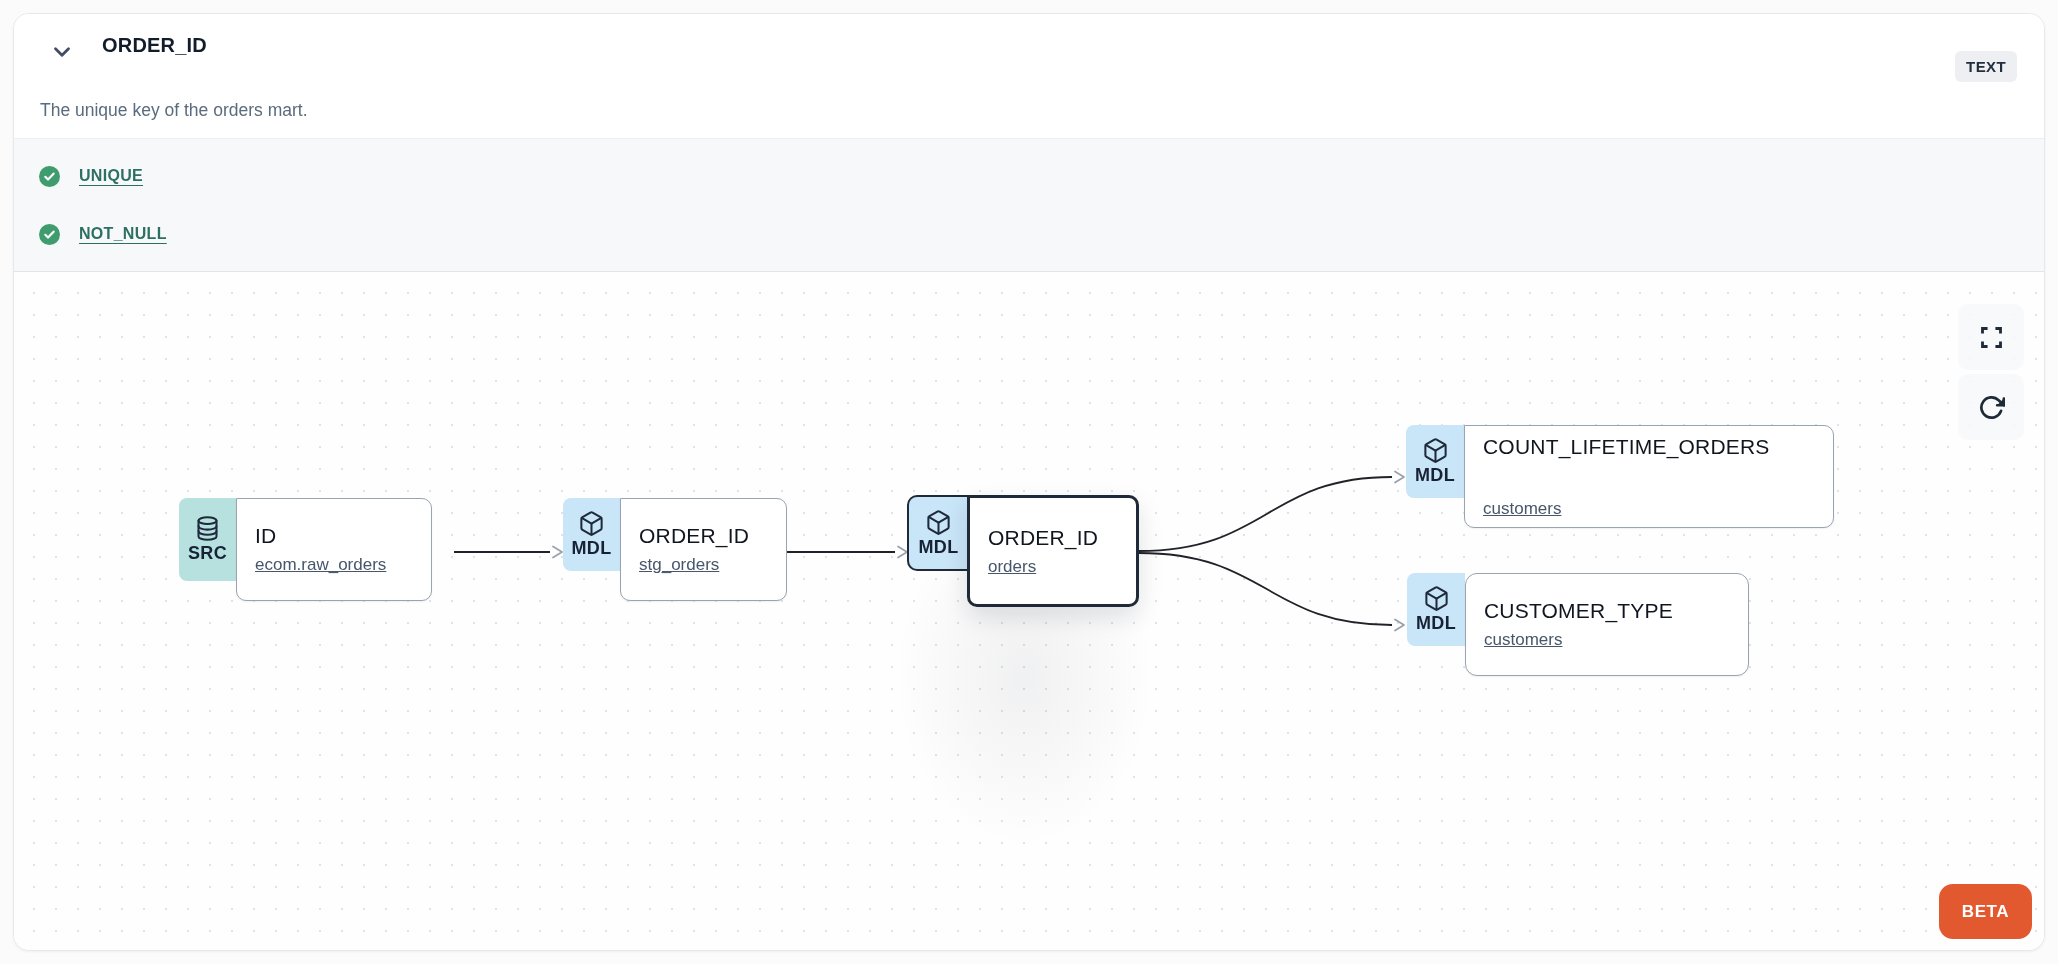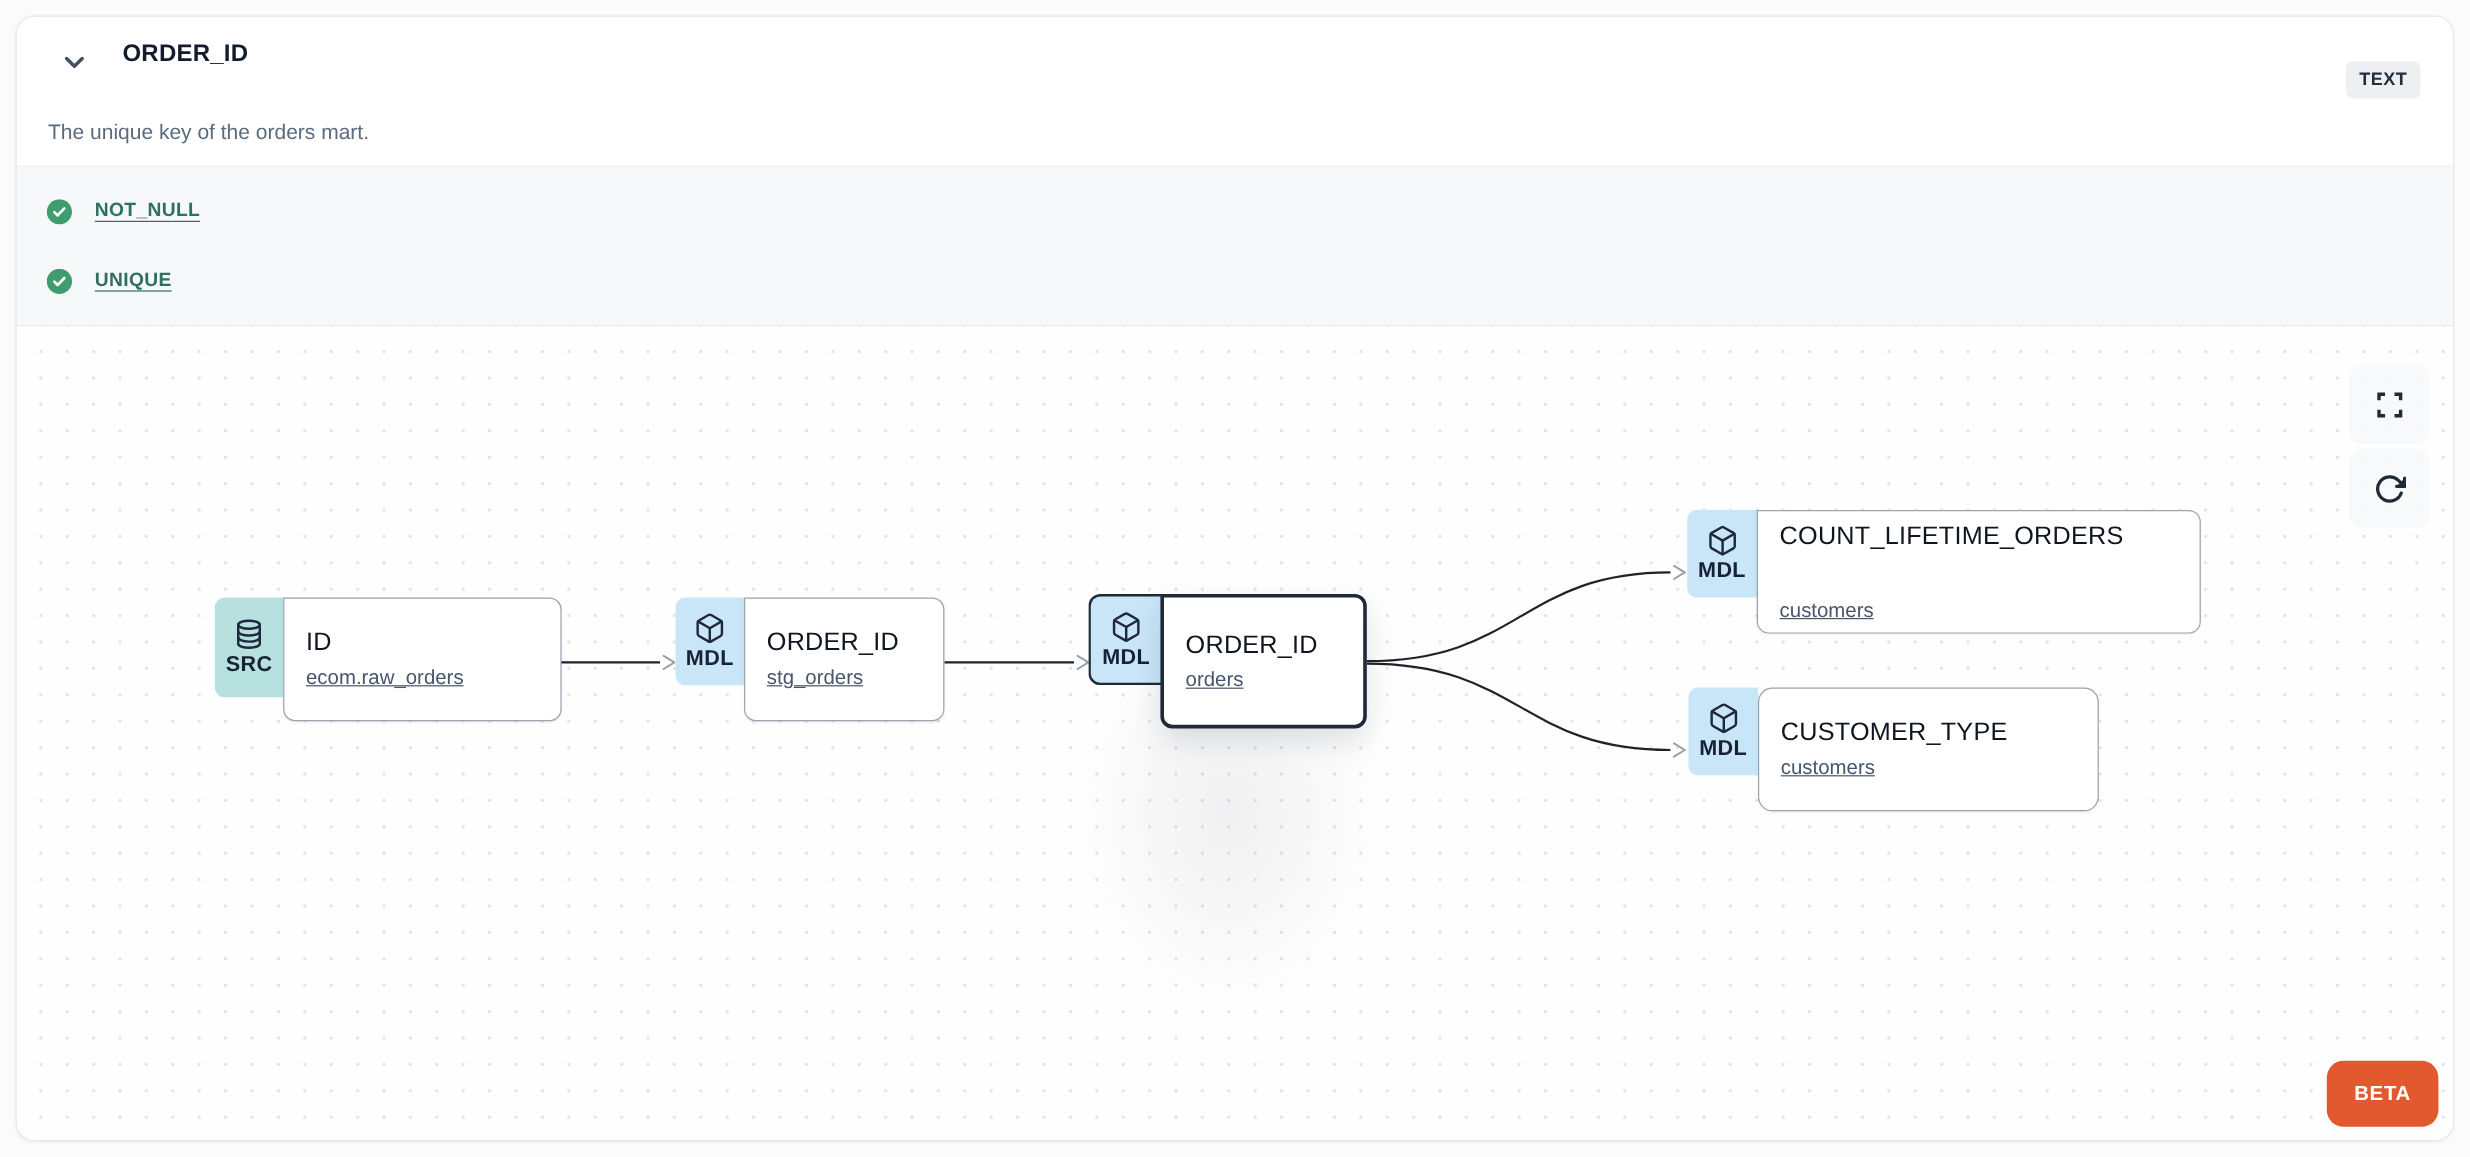--- a/index.html
+++ b/index.html
@@ -126,28 +126,28 @@
     <div class="type-badge">TEXT</div>
     <div class="hdr-desc">The unique key of the orders mart.</div>
   </div>
 
   <div class="tests">
     <div class="test-row">
       <svg width="21" height="21" viewBox="0 0 20 20">
           <circle cx="10" cy="10" r="10" fill="#3f9c6e"></circle>
           <path d="M6 10.3l2.6 2.6 5.3-5.6" stroke="#ffffff" stroke-width="2.1" fill="none" stroke-linecap="round" stroke-linejoin="round"></path>
         </svg>
-      <a class="test-link">NOT_NULL</a>
+      <a class="test-link">UNIQUE</a>
     </div>
     <div class="test-row">
       <svg width="21" height="21" viewBox="0 0 20 20">
           <circle cx="10" cy="10" r="10" fill="#3f9c6e"></circle>
           <path d="M6 10.3l2.6 2.6 5.3-5.6" stroke="#ffffff" stroke-width="2.1" fill="none" stroke-linecap="round" stroke-linejoin="round"></path>
         </svg>
-      <a class="test-link">UNIQUE</a>
+      <a class="test-link">NOT_NULL</a>
     </div>
   </div>
 
   <div class="canvas">
 
     <div class="sel-glow"></div>
 
     <svg class="edges" viewBox="0 0 2032 680">
       <path class="edge" d="M440 280 H536"></path>
       <path class="ahead" d="M539 274.5 L548 280 L539 285.5"></path>
@@ -161,21 +161,21 @@
 
     <div class="node-badge badge-src" style="left:165px;top:226px;width:57px;height:83px;">
       <svg width="27" height="27" viewBox="0 0 24 24" fill="none" stroke="#1e293b" stroke-width="1.8" stroke-linecap="round" stroke-linejoin="round">
           <ellipse cx="12" cy="5" rx="8" ry="3"></ellipse>
           <path d="M4 5v14c0 1.66 3.58 3 8 3s8-1.34 8-3V5"></path>
           <path d="M4 10c0 1.66 3.58 3 8 3s8-1.34 8-3"></path>
           <path d="M4 14.5c0 1.66 3.58 3 8 3s8-1.34 8-3"></path>
         </svg>
       <span class="blabel">SRC</span>
     </div>
-    <div class="node-card" style="left:222px;top:226px;width:232px;height:103px;">
+    <div class="node-card" style="left:222px;top:226px;width:196px;height:103px;">
       <div class="node-title">ID</div>
       <div class="node-sub">ecom.raw_orders</div>
     </div>
 
     <div class="node-badge badge-mdl" style="left:549px;top:226px;width:57px;height:73px;">
       <svg width="27" height="27" viewBox="0 0 24 24" fill="none" stroke="#1e293b" stroke-width="1.8" stroke-linecap="round" stroke-linejoin="round">
           <path d="M21 16V8a2 2 0 0 0-1-1.73l-7-4a2 2 0 0 0-2 0l-7 4A2 2 0 0 0 3 8v8a2 2 0 0 0 1 1.73l7 4a2 2 0 0 0 2 0l7-4A2 2 0 0 0 21 16z"></path>
           <polyline points="3.27 6.96 12 12.01 20.73 6.96"></polyline>
           <line x1="12" y1="22.08" x2="12" y2="12"></line>
         </svg>

